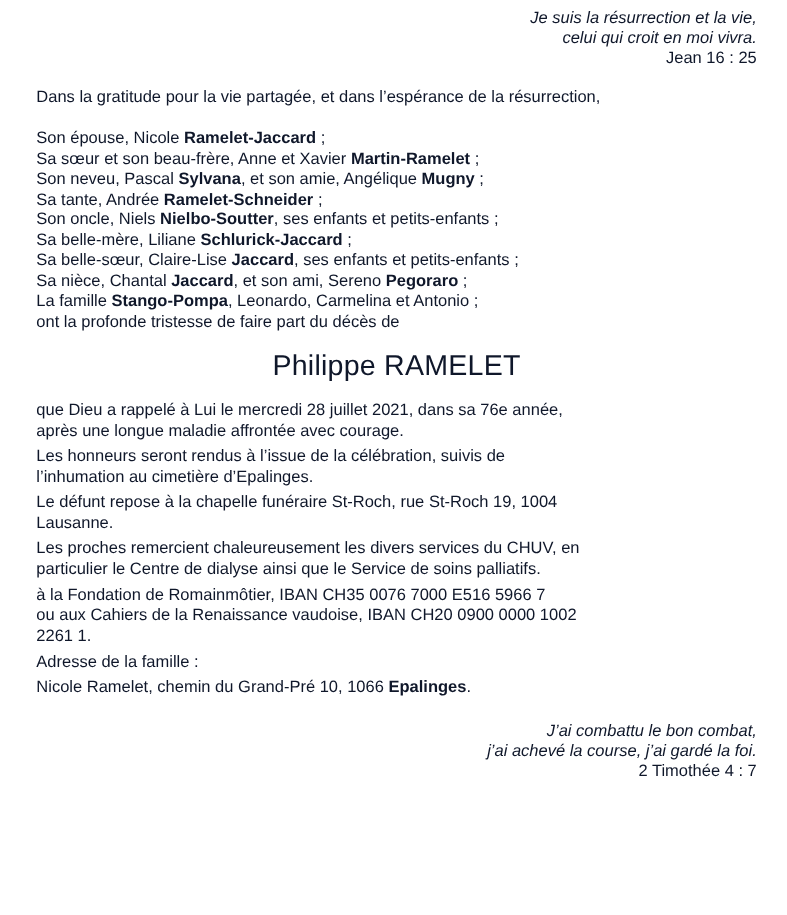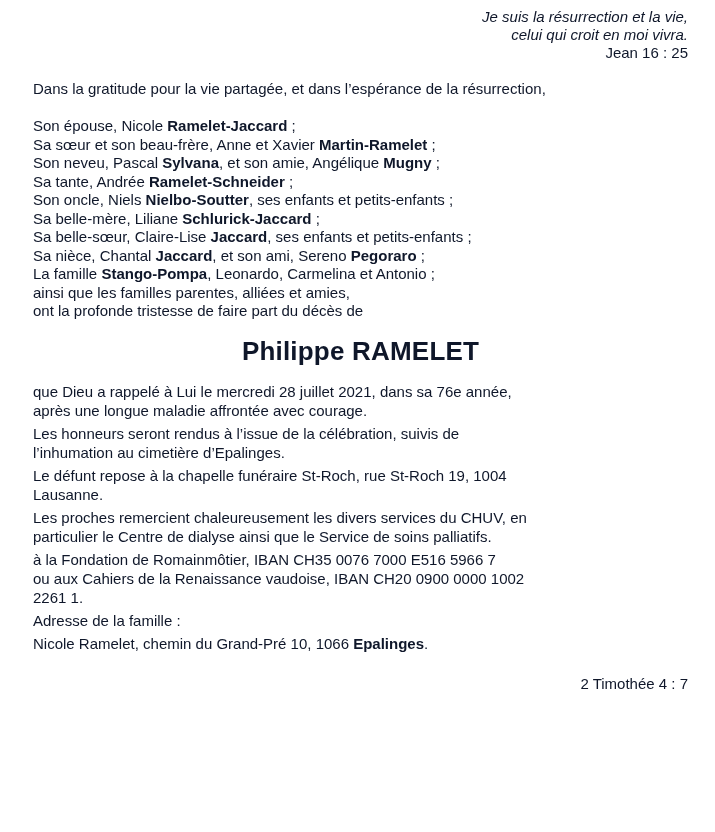--- a/index.html
+++ b/index.html
@@ -23,21 +23,21 @@
     margin-bottom: 17px;
   }
   .epigraph .quote-lines { font-style: italic; }
   .intro { margin-bottom: 19px; }
   .family { line-height: 18.5px; }
   .family b { font-weight: bold; }
   .title {
     font-family: "Liberation Sans", sans-serif;
     font-size: 26px;
     line-height: 30px;
-    font-weight: bold;
+    font-weight: normal;
     text-align: center;
     margin: 15px 0 16px 0;
     letter-spacing: 0.2px;
   }
   .body .para { margin: 0 0 4px 0; }
   .body .para:last-child { margin-bottom: 0; }
   .closing {
     text-align: right;
     line-height: 18px;
     margin-top: 22px;
@@ -63,21 +63,20 @@
   <div class="family">
       <div class="line"><span>Son épouse, Nicole </span><b>Ramelet-Jaccard</b><span> ;</span></div>
       <div class="line"><span>Sa sœur et son beau-frère, Anne et Xavier </span><b>Martin-Ramelet</b><span> ;</span></div>
       <div class="line"><span>Son neveu, Pascal </span><b>Sylvana</b><span>, et son amie, Angélique </span><b>Mugny</b><span> ;</span></div>
       <div class="line"><span>Sa tante, Andrée </span><b>Ramelet-Schneider</b><span> ;</span></div>
       <div class="line"><span>Son oncle, Niels </span><b>Nielbo-Soutter</b><span>, ses enfants et petits-enfants ;</span></div>
       <div class="line"><span>Sa belle-mère, Liliane </span><b>Schlurick-Jaccard</b><span> ;</span></div>
       <div class="line"><span>Sa belle-sœur, Claire-Lise </span><b>Jaccard</b><span>, ses enfants et petits-enfants ;</span></div>
       <div class="line"><span>Sa nièce, Chantal </span><b>Jaccard</b><span>, et son ami, Sereno </span><b>Pegoraro</b><span> ;</span></div>
       <div class="line"><span>La famille </span><b>Stango-Pompa</b><span>, Leonardo, Carmelina et Antonio ;</span></div>
-      <div class="line"><span>ainsi que les familles parentes, alliées et amies,</span></div>
       <div class="line"><span>ont la profonde tristesse de faire part du décès de</span></div>
     </div>
 
   <h1 class="title">Philippe RAMELET</h1>
 
   <div class="body">
       <div class="para">
         <div class="line"><span>que Dieu a rappelé à Lui le mercredi 28 juillet 2021, dans sa 76e année,</span></div>
         <div class="line"><span>après une longue maladie affrontée avec courage.</span></div>
       </div>
@@ -100,16 +99,20 @@
       </div>
       <div class="para">
         <div class="line"><span>Adresse de la famille :</span></div>
       </div>
       <div class="para">
         <div class="line"><span>Nicole Ramelet, chemin du Grand-Pré 10, 1066 </span><b>Epalinges</b><span>.</span></div>
       </div>
     </div>
 
   <div class="closing">
+    <div class="quote-lines">
+        <div class="line"><span>J’ai combattu le bon combat,</span></div>
+        <div class="line"><span>j’ai achevé la course, j’ai gardé la foi.</span></div>
+      </div>
     <div class="quote-ref">2 Timothée 4 : 7</div>
   </div>
 
 </div>
 
 </body></html>

